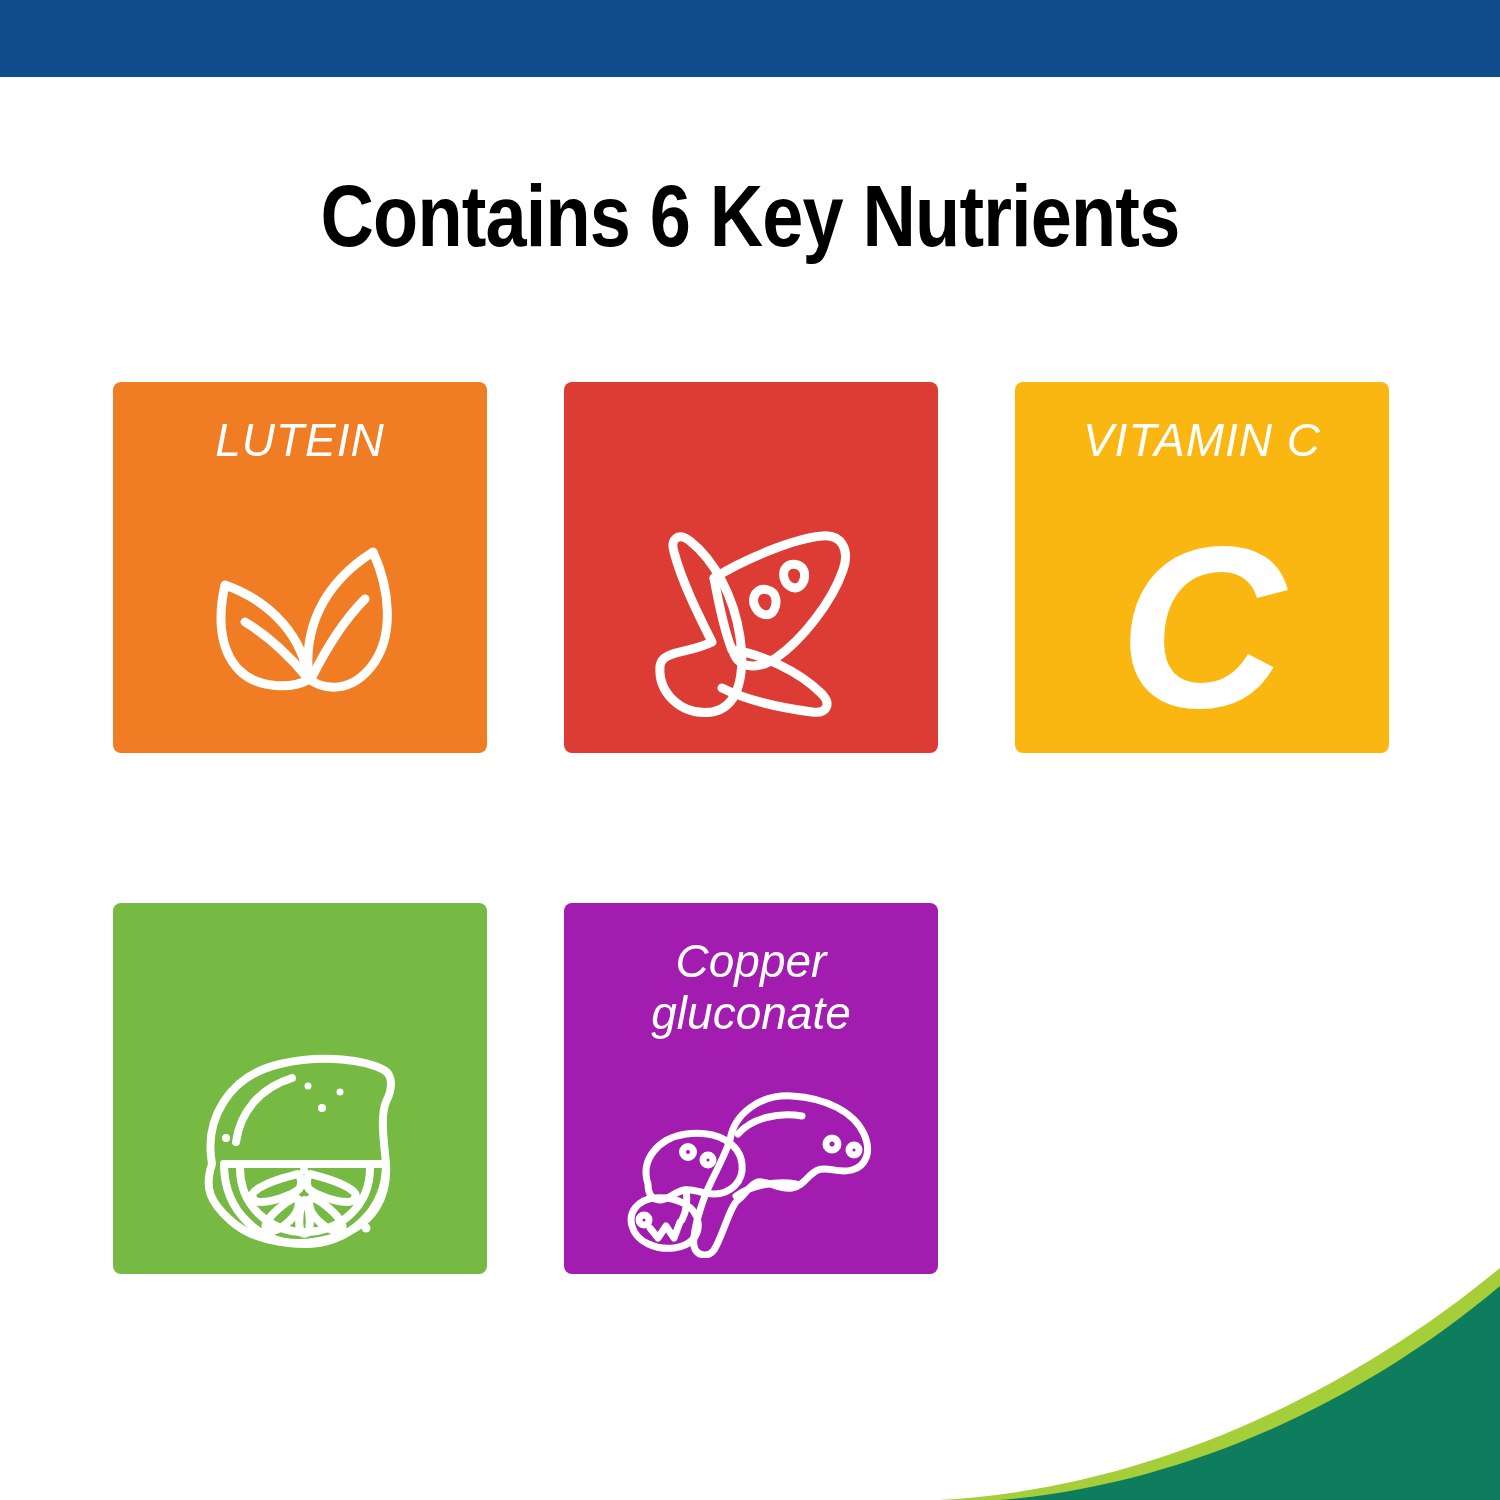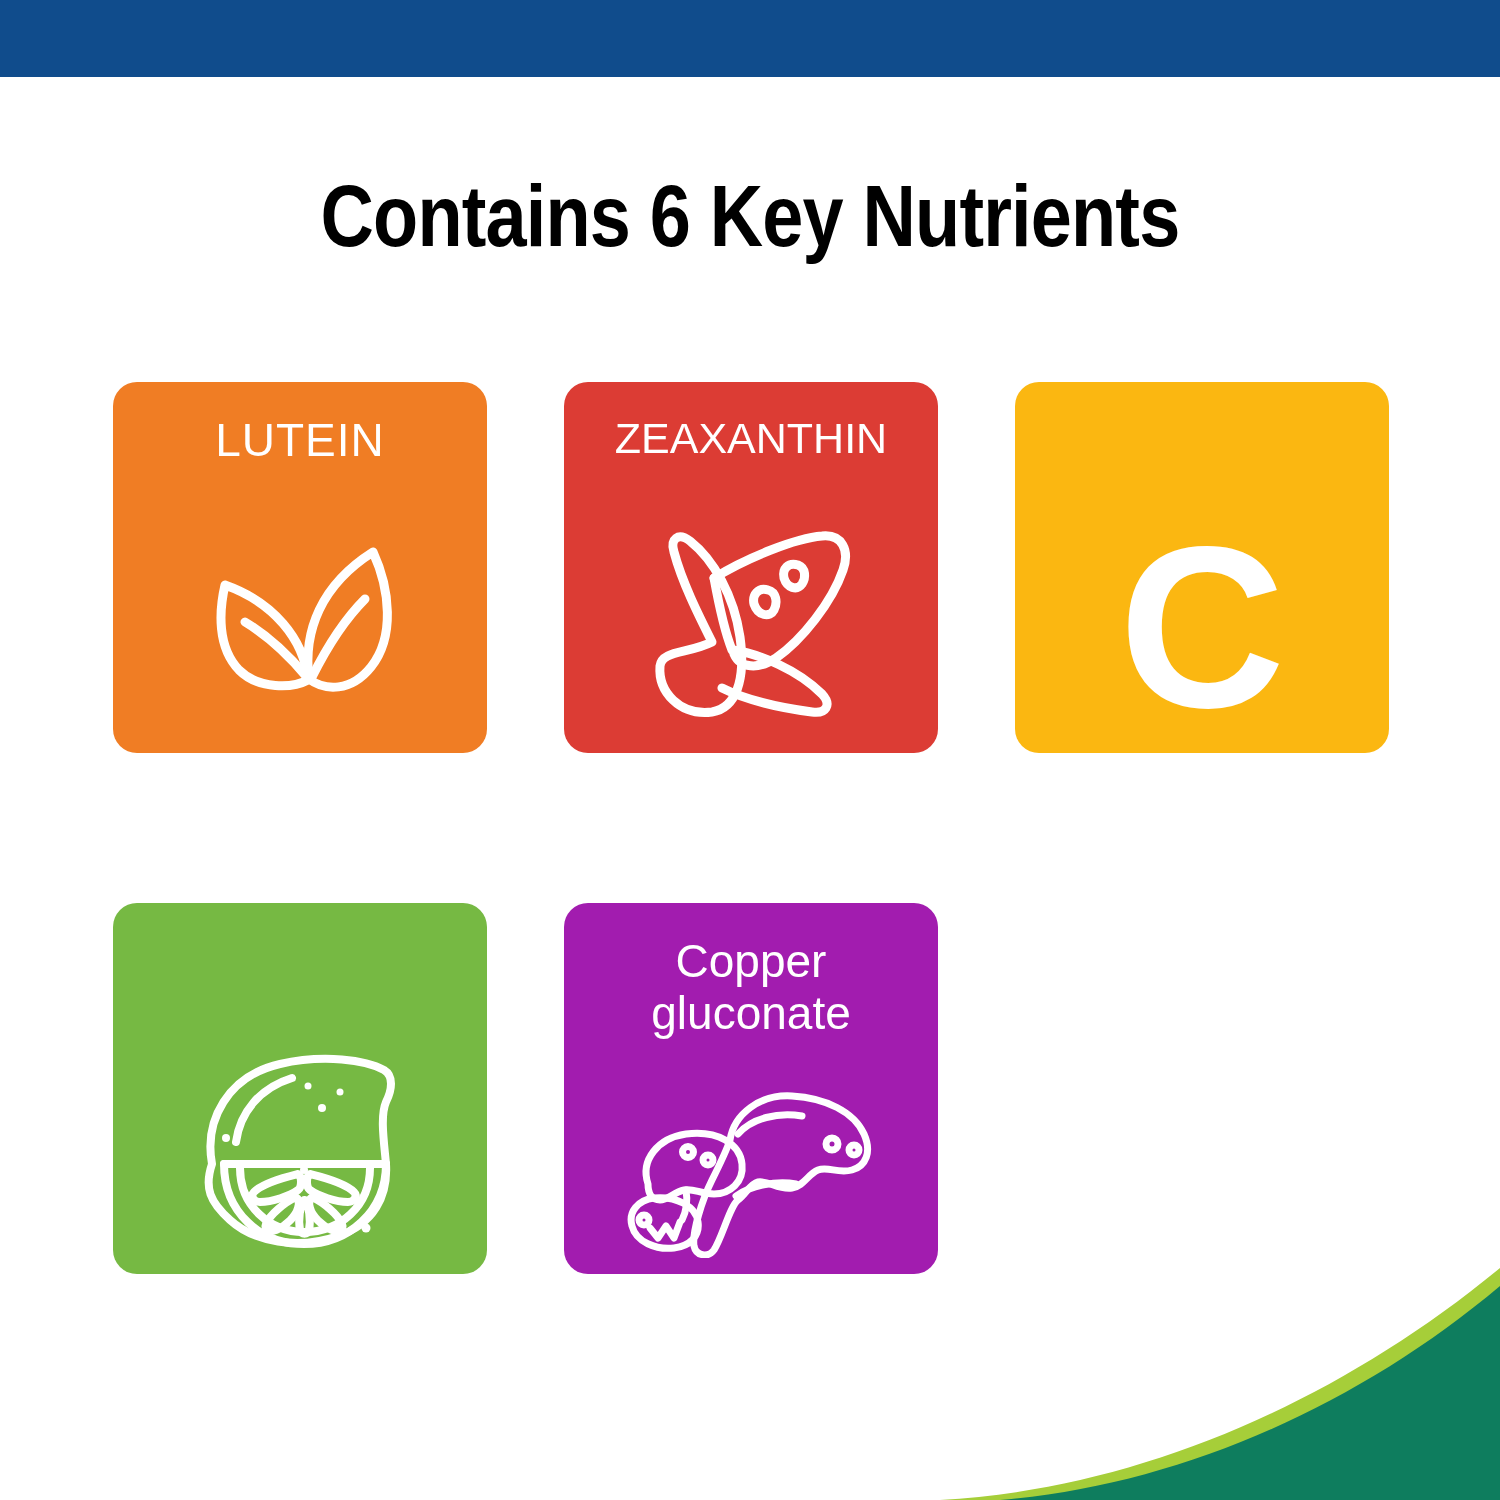--- a/index.html
+++ b/index.html
@@ -50,22 +50,23 @@
     width: 1275px;
     display: grid;
     grid-template-columns: repeat(3, 374px);
     grid-template-rows: 371px 371px;
     column-gap: 77px;
     row-gap: 150px;
   }
 
   .nutrient-card {
     position: relative;
-    border-radius: 24px;
+    border-radius: 8px;
     overflow: hidden;
+    font-style: italic;
   }
 
   .card-label {
     position: absolute;
     top: 32px;
     left: 0;
     width: 100%;
     text-align: center;
     color: #ffffff;
     font-family: "Liberation Sans", sans-serif;
@@ -129,41 +130,41 @@
         <path d="M127 150 C143 118 160 92 180 72"></path>
 
         <path d="M123 153 C108 161 74 163 54 143 C32 120 34 84 40 58 C88 75 119 112 123 153 Z"></path>
 
         <path d="M121 149 C100 124 80 107 60 95"></path>
       </svg>
     </div>
   </div>
 
   <div class="nutrient-card" style="background:#DC3C34">
-    <div class="card-label upper narrowfit">ZEAXANTHIN</div>
     <div class="card-art">
       <svg width="230" height="200" viewBox="0 0 230 200" fill="none" stroke="#ffffff" stroke-width="9" stroke-linecap="round" stroke-linejoin="round">
 
         <path d="M76 120 C62 92 46 60 38 30 C34 17 42 10 54 19 C78 38 98 74 104 115 C110 158 100 186 76 190 C44 194 22 170 24 144 C26 128 52 132 76 120 Z"></path>
 
         <path d="M78 56 C110 36 160 16 186 14 C206 12 214 28 207 48 C196 80 166 118 140 136 C122 148 104 146 98 132"></path>
 
         <path d="M97 128 C124 132 162 148 186 172 C196 183 190 192 176 190 C146 186 110 178 86 166"></path>
 
         <path d="M78 56 C82 78 88 108 96 128"></path>
 
         <path d="M118 82 C116 73 122 65 132 68 C140 70 142 80 138 88 C134 96 122 94 118 82 Z"></path>
 
         <path d="M148 56 C146 47 152 40 162 43 C170 46 170 56 166 62 C161 69 151 66 148 56 Z"></path>
       </svg>
     </div>
   </div>
 
 
   <div class="nutrient-card" style="background:#FBB711">
+    <div class="card-label upper">VITAMIN C</div>
     <div class="card-art">
       <span class="big-letter">C</span>
     </div>
   </div>
 
   <div class="nutrient-card" style="background:#76B943">
     <div class="card-art" style="top:128px">
       <svg width="225" height="210" viewBox="0 0 225 210" fill="none" stroke="#ffffff" stroke-width="8" stroke-linecap="round" stroke-linejoin="round">
 
         <path d="M24 118 C16 74 40 30 92 18 C136 8 178 14 196 24 C206 30 204 44 198 56 C192 70 196 96 198 118 C200 150 186 178 150 190 C110 204 66 196 42 174 C22 156 16 142 24 118 Z"></path>

